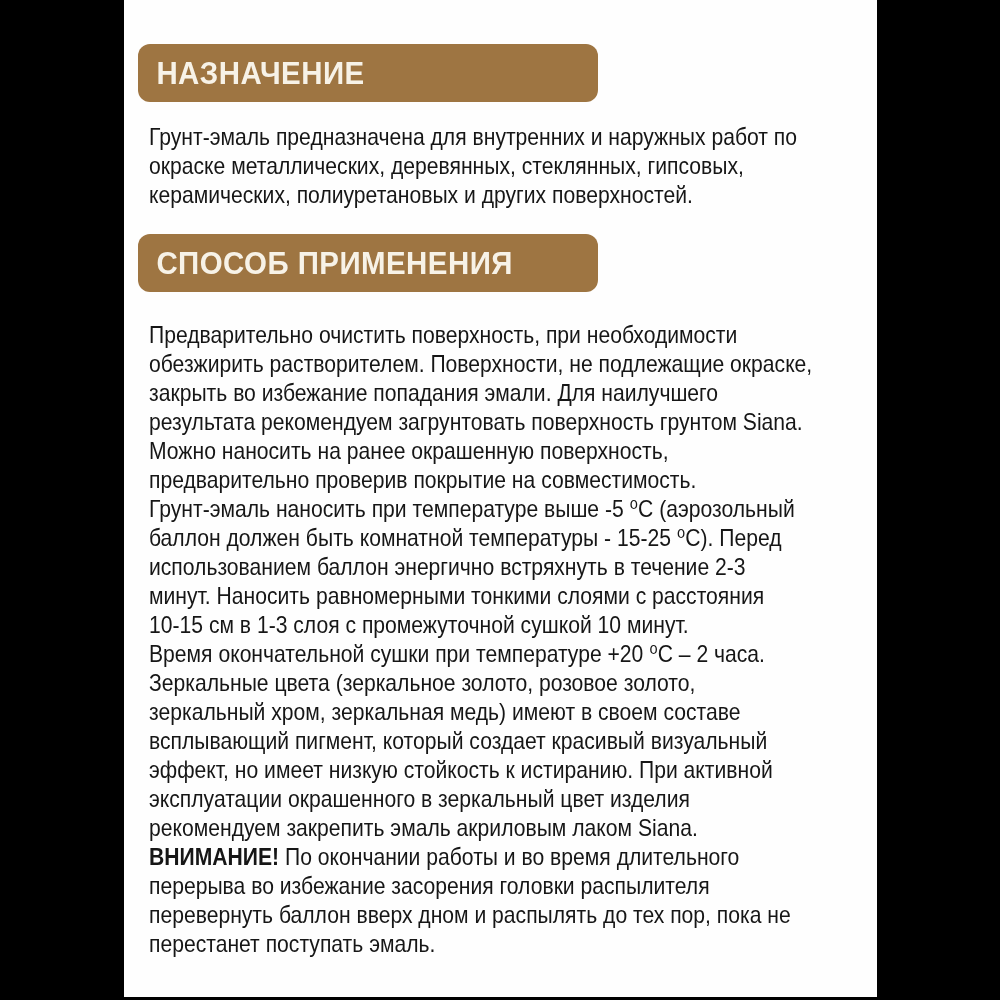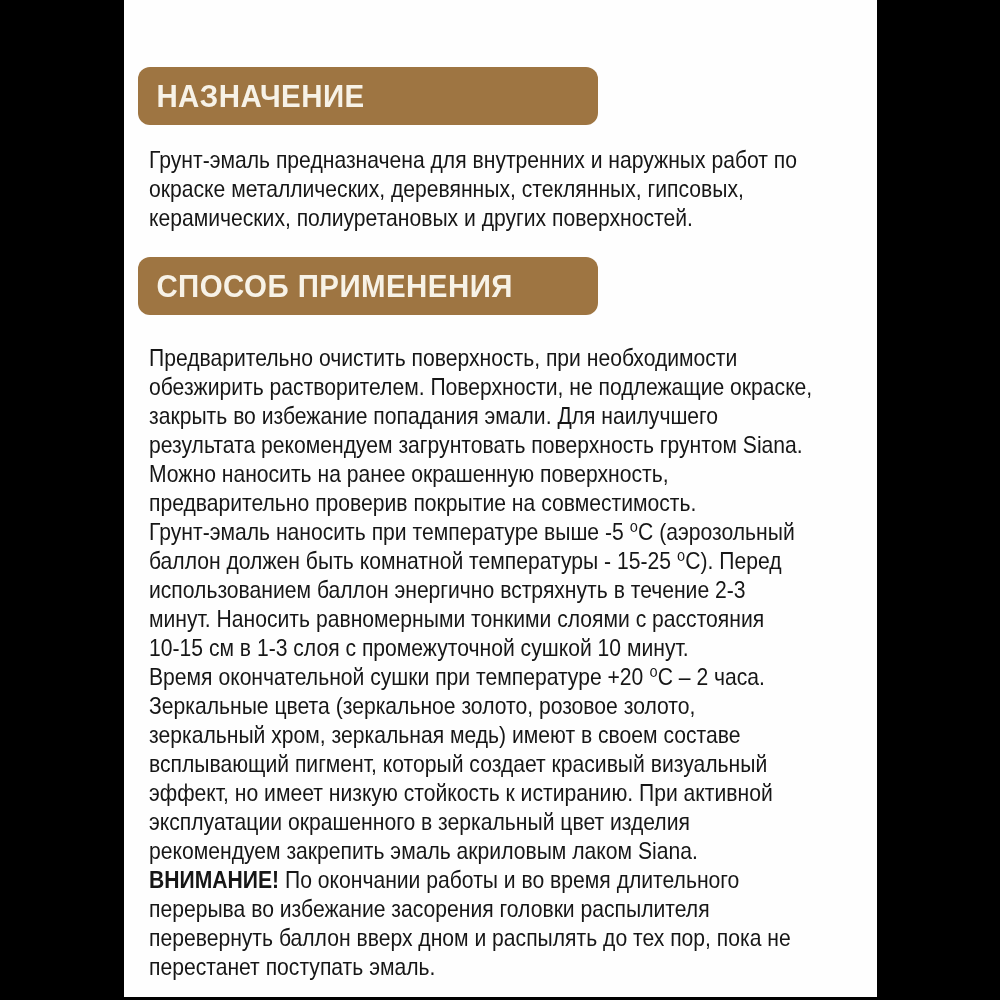--- a/index.html
+++ b/index.html
@@ -24,21 +24,21 @@
   }
   .header-box {
     width: 460px;
     height: 58px;
     border-radius: 12px;
     background: #9e7542;
     display: flex;
     align-items: center;
   }
   .header-box.first {
-    margin: 67px 0 0 14px;
+    margin: 44px 0 0 14px;
   }
   .header-box.second {
     margin: 25px 0 0 14px;
   }
   .header-title {
     display: inline-block;
     padding-left: 20px;
     color: #f7f2e7;
     font-size: 32px;
     font-weight: bold;

